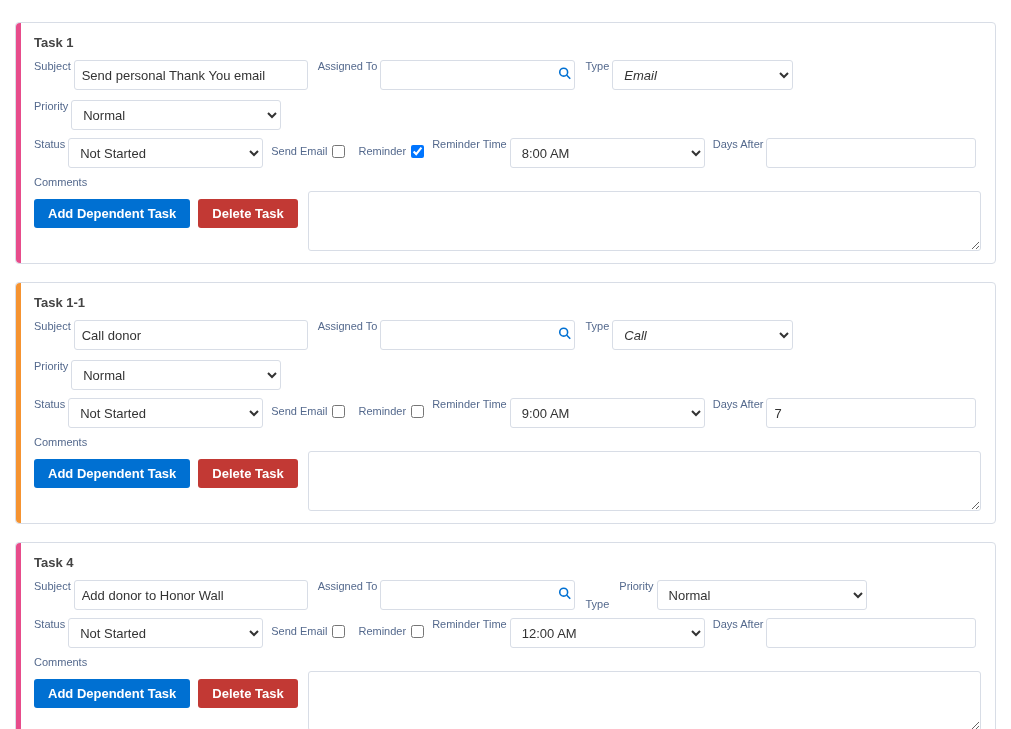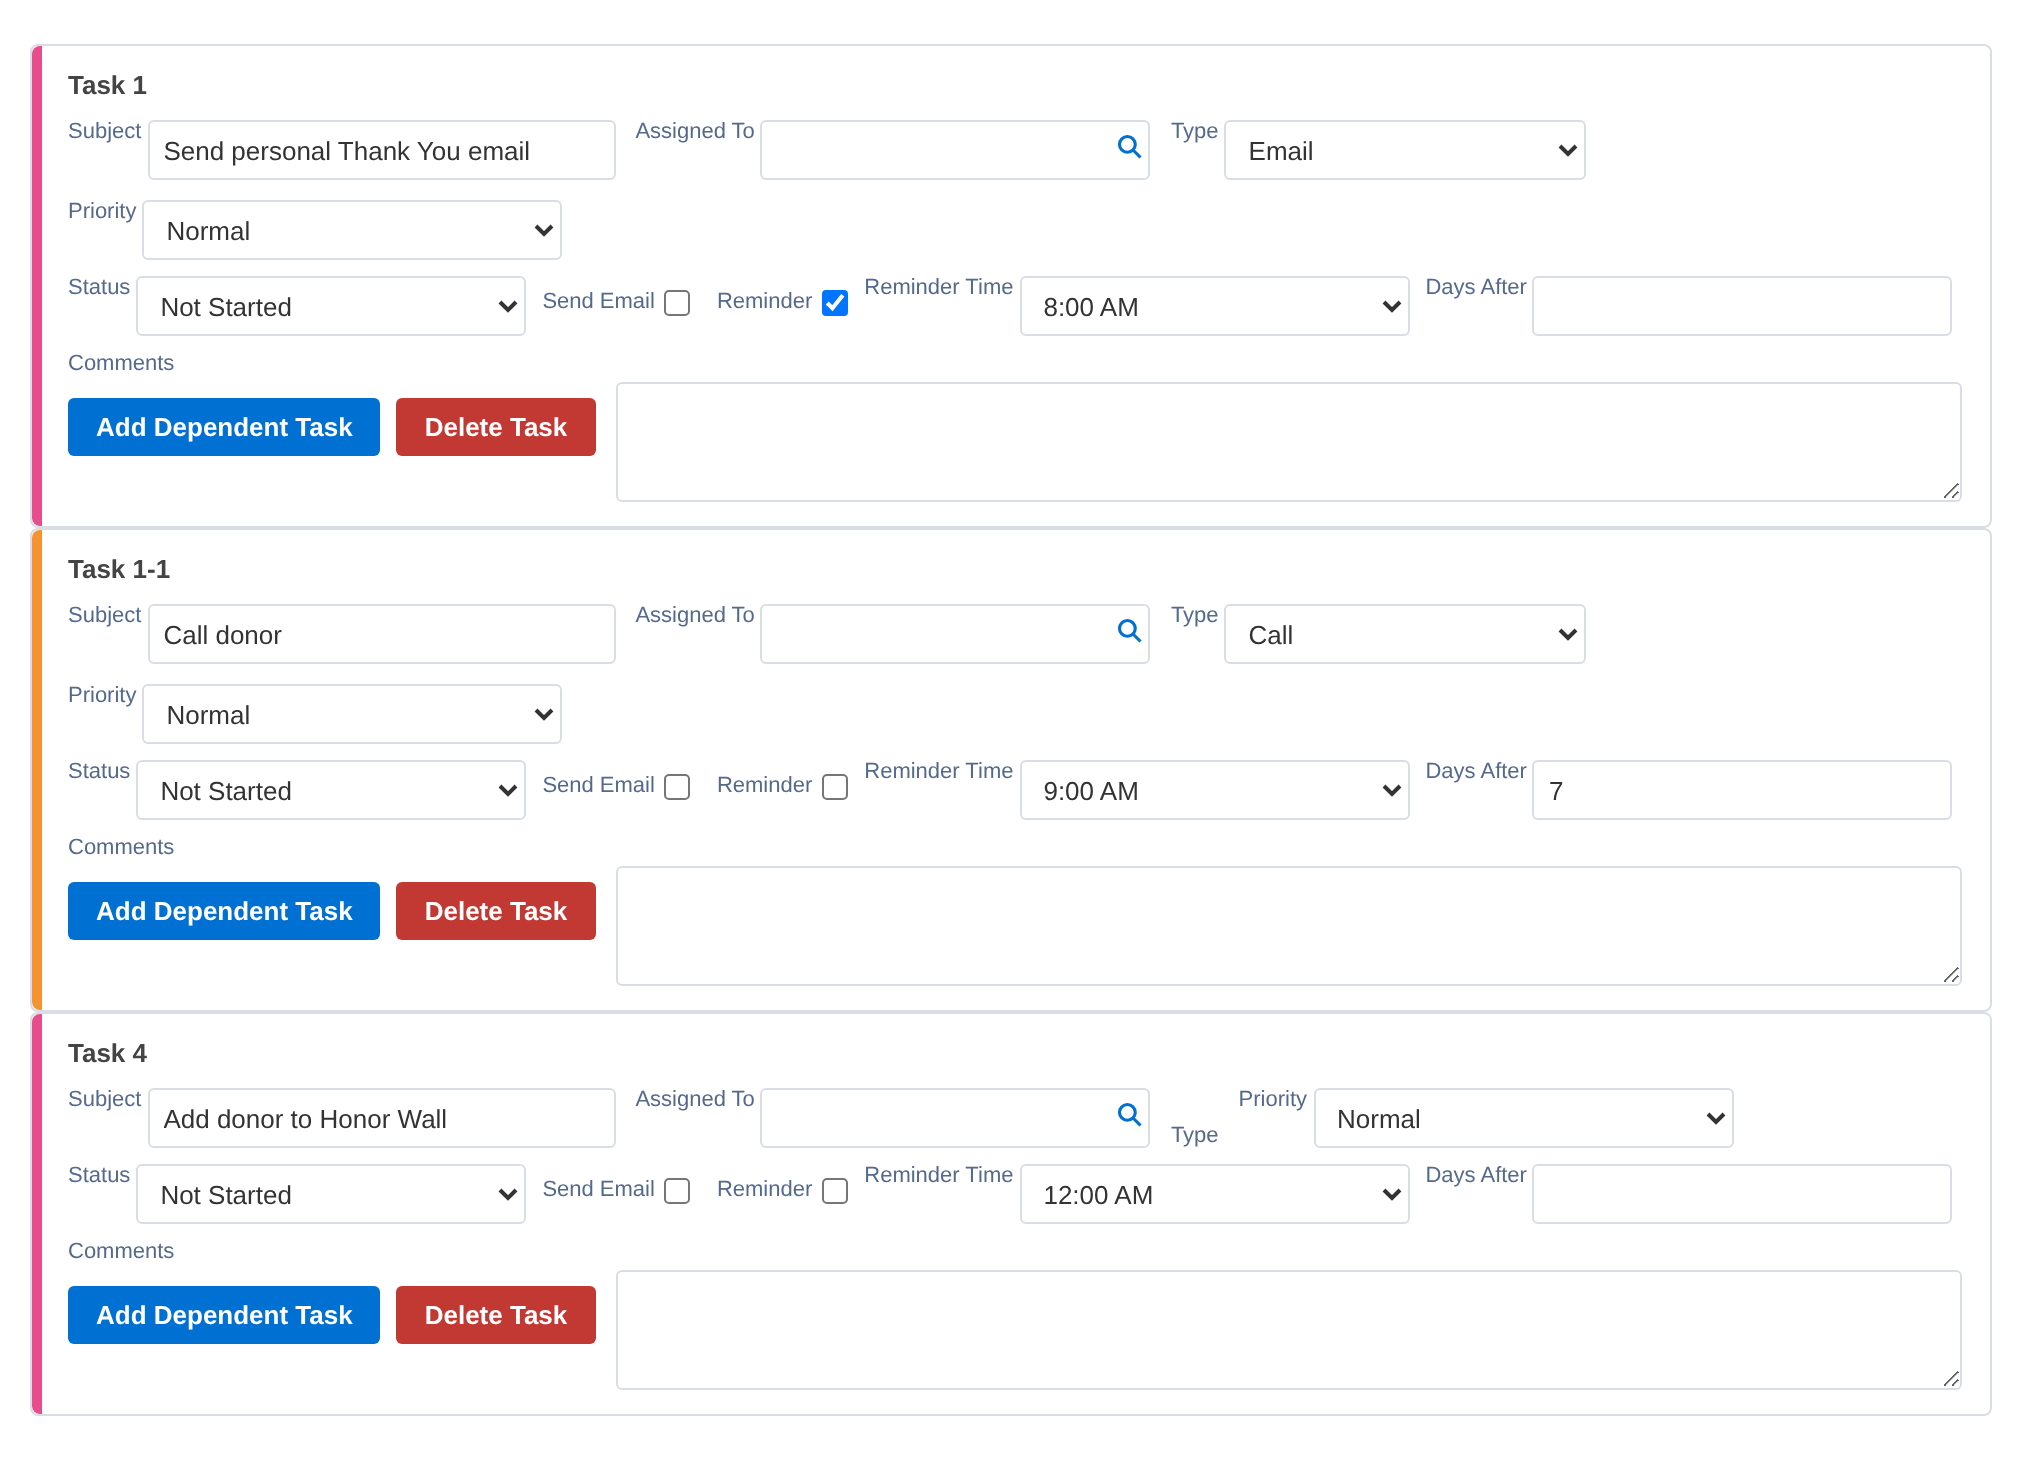--- a/index.html
+++ b/index.html
@@ -12,21 +12,21 @@
     }
     h1 {
       font-size: 20px;
       font-weight: normal;
       color: #16325c;
       margin-bottom: 12px;
     }
     .task-card {
       border: 1px solid #d8dde6;
       border-radius: 4px;
-      margin-bottom: 0;
+      margin-bottom: 18px;
       padding: 12px 14px 12px 4px;
       position: relative;
     }
     .task-card::before {
       content: '';
       position: absolute;
       left: 0;
       top: 0;
       bottom: 0;
       width: 5px;
@@ -63,21 +63,21 @@
     .form-group select {
       border: 1px solid #d8dde6;
       border-radius: 3px;
       padding: 5px 7px;
       font-size: 13px;
       color: #333;
       background: #fff;
       height: 30px;
     }
     .subject-field { width: 234px; }
-    .type-field { width: 181px; }
+    .type-field { width: 181px; font-style: italic; }
     .priority-field { width: 210px; }
     .status-field { width: 195px; }
     .reminder-time-field { width: 195px; }
     .days-after-field { width: 210px; }
     .comments-field {
       width: 100%;
       height: 60px;
       border: 1px solid #d8dde6;
       border-radius: 3px;
       padding: 5px 7px;

